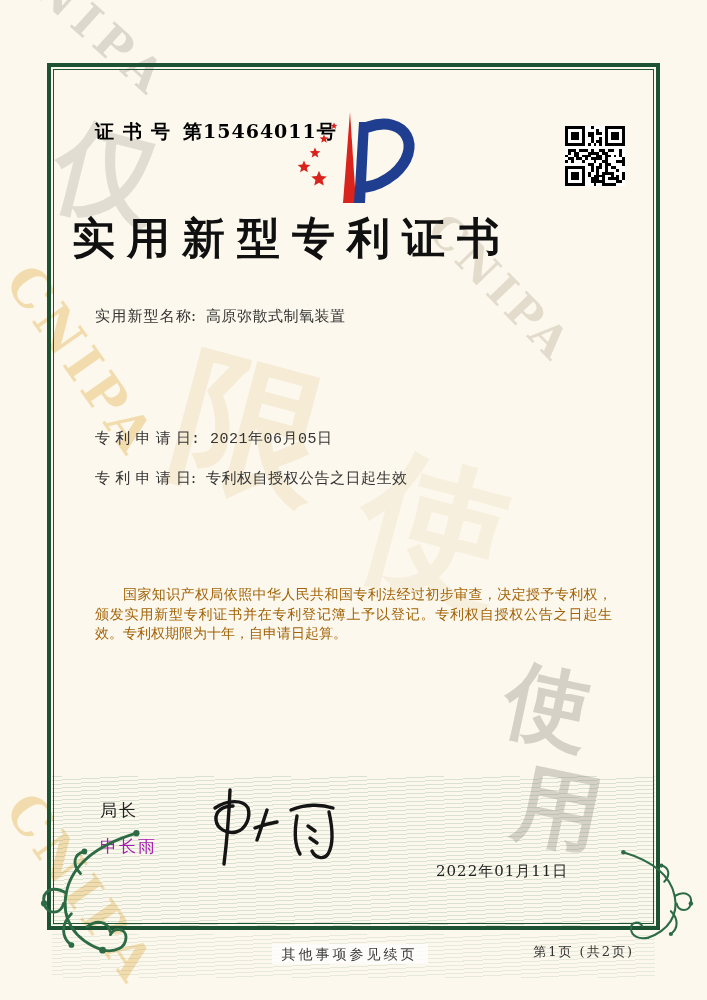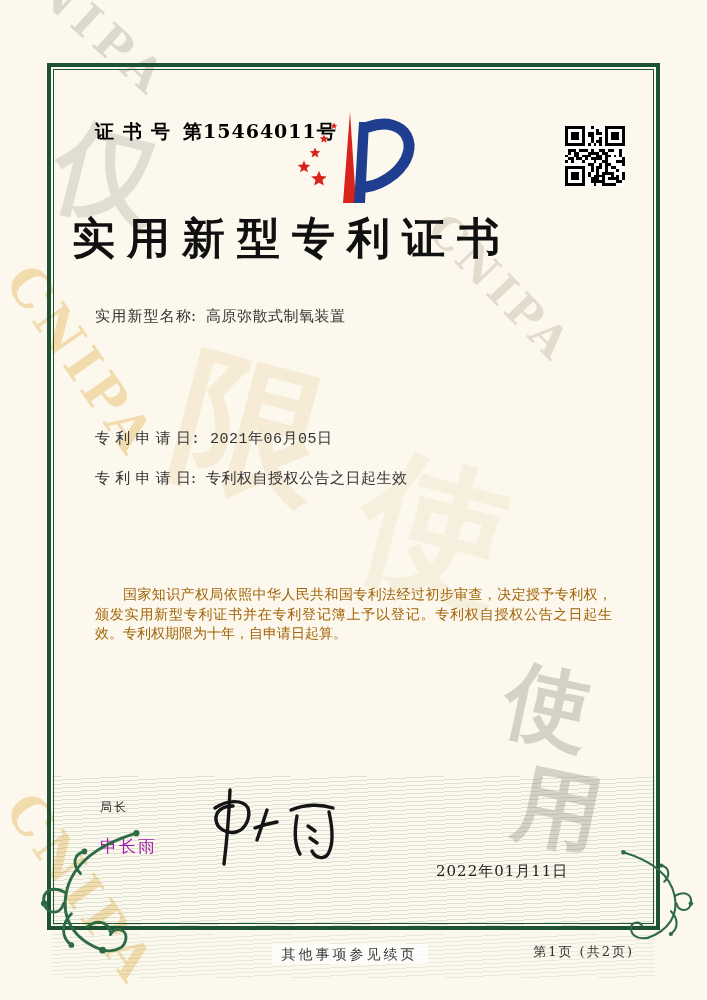--- a/index.html
+++ b/index.html
@@ -59,21 +59,21 @@
   .fcolon{margin-right:10px;}
   .frow .val{letter-spacing:.5px;}
   .r1{top:298px;margin-top:9px;} .r2{top:350px;} .r3{top:391px;} .r4{top:429px;font-family:Liberation Mono, monospace;}
   .r5{top:469px;} .r6{top:509px;} .r7{top:551px;}
   .grant2{position:absolute;left:370px;top:0;}
   
   .paras{position:absolute;left:95px;top:585px;width:517px;z-index:3;
     font-size:14px;line-height:19.5px;text-align:justify;color:#a16207;}
   .paras p{margin:0 0 2px 0;text-indent:2em;}
   
-  .sign-title{position:absolute;left:100px;top:799px;font-size:12px;z-index:4;color:#222;letter-spacing:2px;}
+  .sign-title{position:absolute;left:100px;top:799px;font-size:17px;z-index:4;color:#222;letter-spacing:2px;}
   .sign-name{position:absolute;left:100px;top:835px;font-size:17px;z-index:4;color:#a21caf;letter-spacing:2px;}
   .signature{position:absolute;left:193px;top:778px;width:160px;height:92px;z-index:4;}
   .date{position:absolute;left:436px;top:862px;font-size:15px;z-index:4;color:#222;letter-spacing:1px;}
   .page-no{position:absolute;left:47px;top:911px;width:587px;text-align:right;font-size:13px;z-index:4;color:#333;letter-spacing:2px;margin-top:32px;}
   .foot-note{position:absolute;left:47px;top:946px;width:605px;text-align:center;font-size:14px;z-index:4;color:#3a3a3a;letter-spacing:3px;}
   .foot-note span{background:rgba(255,255,255,.75);padding:2px 10px;text-align:center;}
 </style>
 </head>
 <body>
 

